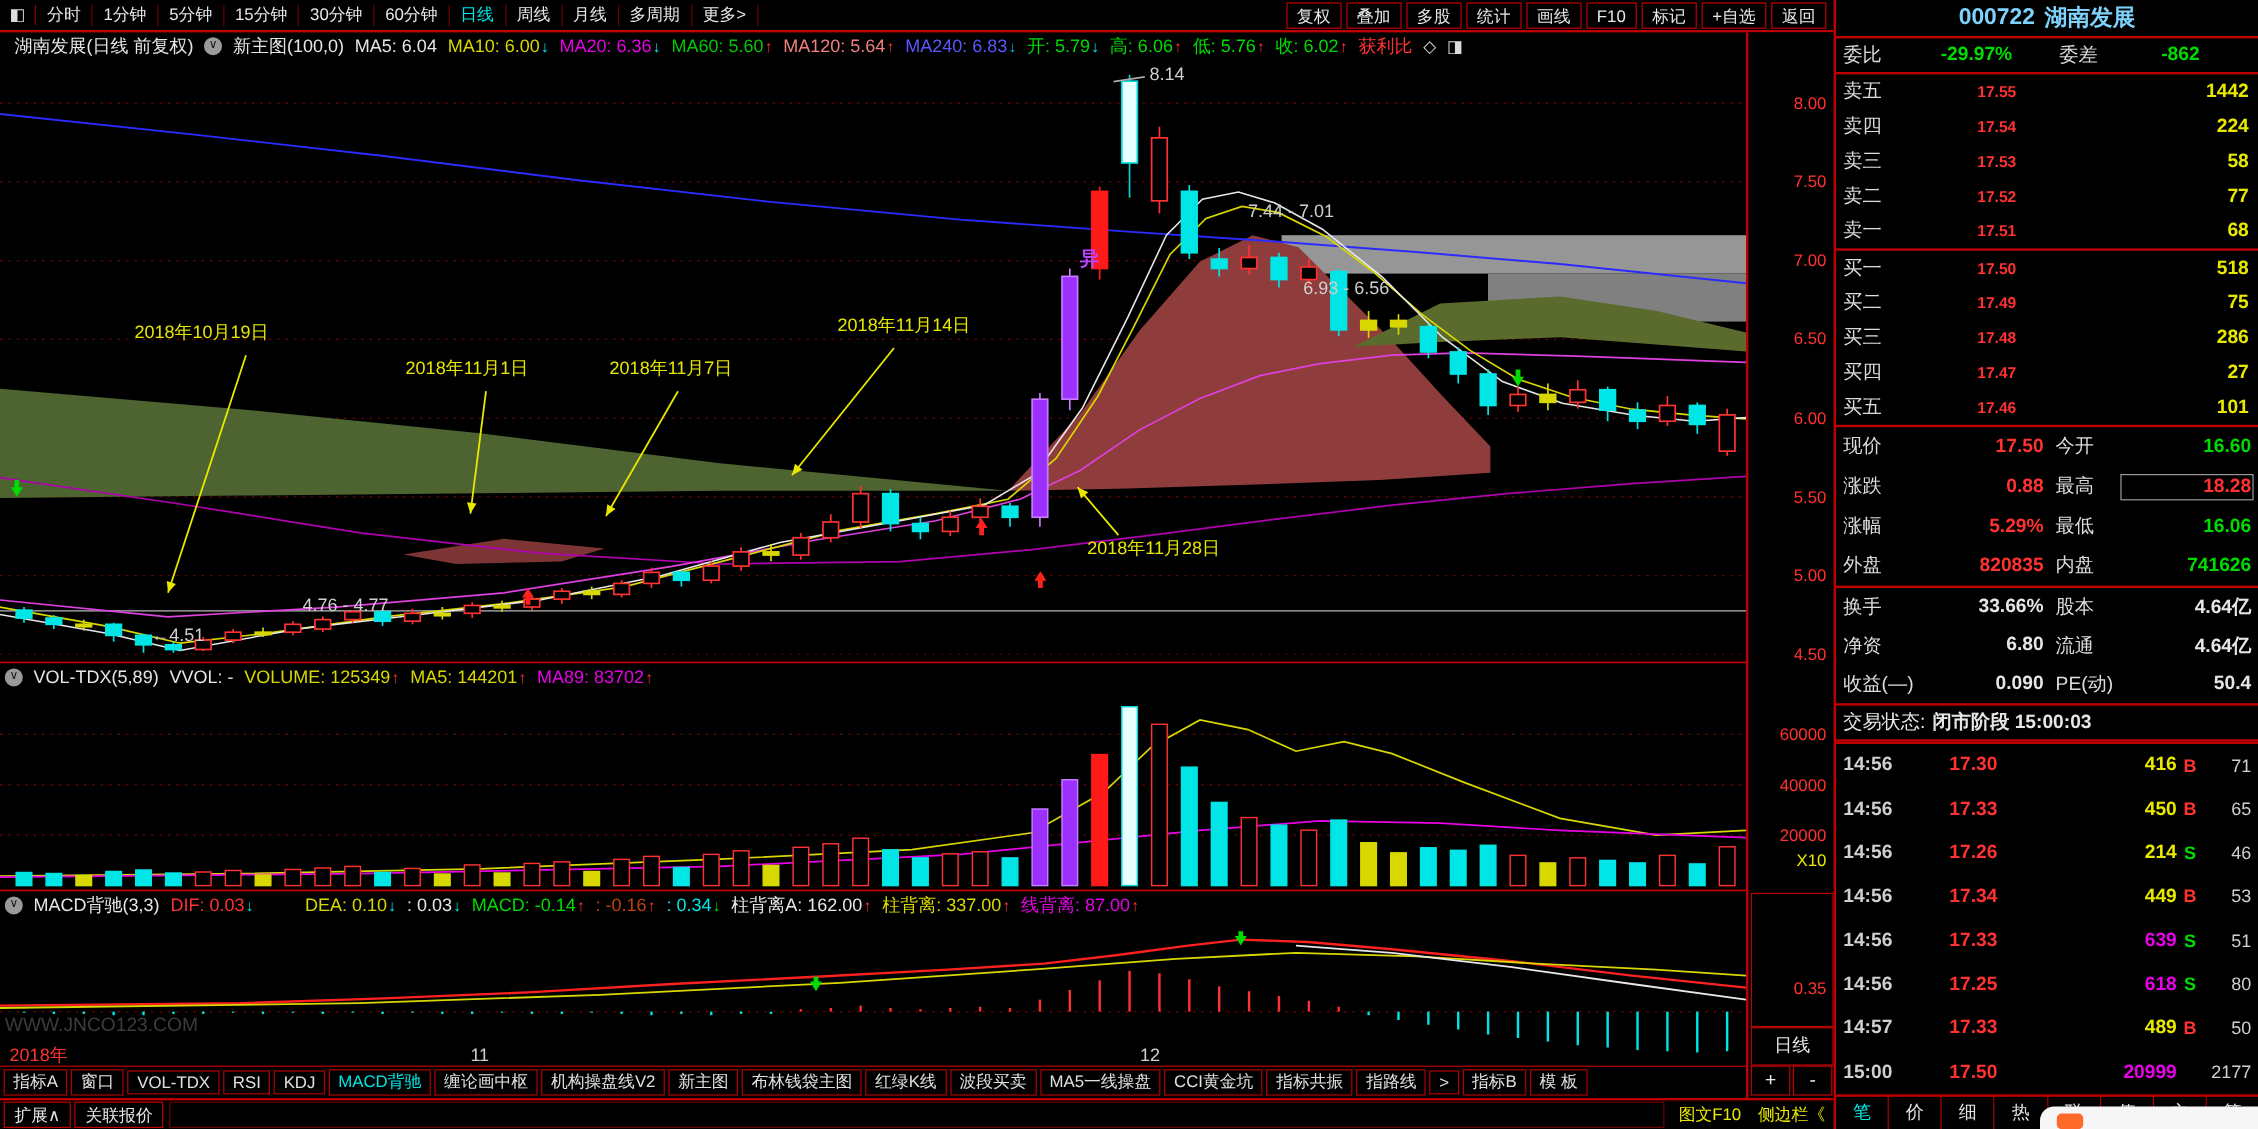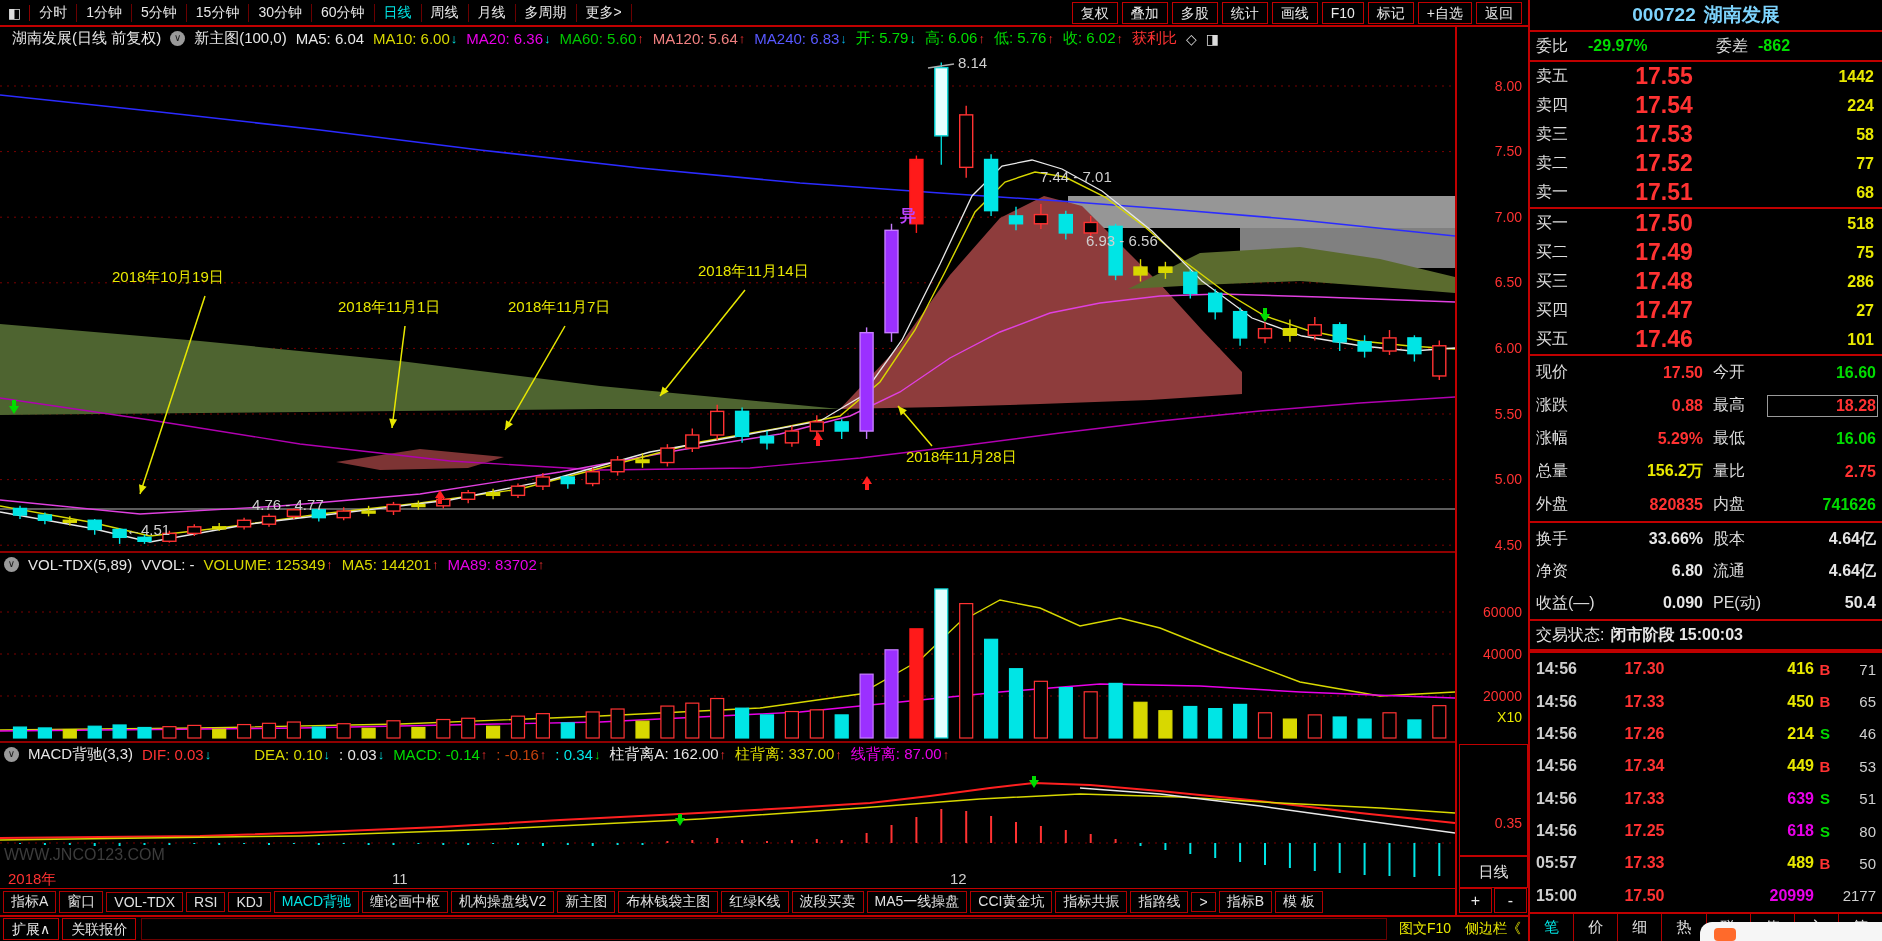--- a/index.html
+++ b/index.html
@@ -47,23 +47,23 @@
   .annot.marker{color:#bb44ff;font-size:16px;font-weight:bold;}
   .watermark{position:absolute;left:4px;top:846px;color:#3c3c3c;font-size:16px;z-index:2;}
   
   .right-panel{position:absolute;left:1528px;top:0;width:354px;height:941px;border-left:2px solid #c00000;
     box-sizing:border-box;background:#000;display:flex;flex-direction:column;z-index:7;}
   .q-title{height:30px;border-bottom:2px solid #c00000;display:flex;align-items:center;justify-content:center;
     gap:8px;color:#7dd3fc;font-size:19px;font-weight:bold;}
   .q-weibi{height:28px;border-bottom:2px solid #c00000;display:grid;grid-template-columns:52px 1fr 52px 1fr;
     align-items:center;padding:0 6px;}
   .q-label{color:#dcdcdc;font-size:16px;}
-  .q-green{color:#00dc00;font-weight:bold;font-size:16px;text-align:left;}
+  .q-green{color:#00dc00;font-weight:bold;font-size:16px;text-align:center;}
   .ob-row{height:29px;display:grid;grid-template-columns:58px 1fr 1fr;align-items:center;padding:0 8px 0 6px;}
-  .ob-price{color:#ff3232;font-weight:bold;font-size:23px;text-align:center;}
+  .ob-price{color:#ff3232;font-weight:bold;font-size:13px;text-align:center;}
   .ob-vol{color:#e8e800;font-weight:bold;font-size:16px;text-align:right;}
   .ob-divider{border-top:2px solid #c00000;}
   .info-row{height:33px;display:grid;grid-template-columns:60px 1fr 66px 1fr;align-items:center;padding:0 6px;}
   .info-row.sub{height:32px;}
   .iv{font-weight:bold;font-size:16px;text-align:right;}
   .iv.red{color:#ff3232;} .iv.green{color:#00dc00;} .iv.yellow{color:#e8e800;} .iv.white{color:#e6e6e6;}
   .iv.boxed{outline:1px solid #9a9a9a;outline-offset:1px;}
   .sec-line{border-top:2px solid #c00000;}
   .q-status{height:28px;display:flex;align-items:center;gap:6px;padding:0 6px;color:#e6e6e6;
     font-size:16px;border-top:2px solid #c00000;border-bottom:2px solid #c00000;}
@@ -692,26 +692,20 @@
         <span class="q-label" style="padding-left: 10px;">最高</span>
         <span class="iv red boxed">18.28</span>
       </div>
       <div class="info-row ">
         <span class="q-label">涨幅</span>
         <span class="iv red">5.29%</span>
         <span class="q-label" style="padding-left: 10px;">最低</span>
         <span class="iv green">16.06</span>
       </div>
       <div class="info-row ">
-        <span class="q-label">总量</span>
-        <span class="iv yellow">156.2万</span>
-        <span class="q-label" style="padding-left: 10px;">量比</span>
-        <span class="iv red">2.75</span>
-      </div>
-      <div class="info-row ">
         <span class="q-label">外盘</span>
         <span class="iv red">820835</span>
         <span class="q-label" style="padding-left: 10px;">内盘</span>
         <span class="iv green">741626</span>
       </div>
     </div>
   <div class="sec-line"></div>
   <div id="sub-rows">
       <div class="info-row sub">
         <span class="q-label">换手</span>
@@ -773,21 +767,21 @@
         <span class="tick-last">51</span>
       </div>
       <div class="tick-row">
         <span class="tick-time">14:56</span>
         <span class="tick-price">17.25</span>
         <span class="tick-vol purple">618</span>
         <span class="tick-bs" style="color: rgb(0, 220, 0);">S</span>
         <span class="tick-last">80</span>
       </div>
       <div class="tick-row">
-        <span class="tick-time">05:57</span>
+        <span class="tick-time">14:57</span>
         <span class="tick-price">17.33</span>
         <span class="tick-vol yellow">489</span>
         <span class="tick-bs" style="color: rgb(255, 50, 50);">B</span>
         <span class="tick-last">50</span>
       </div>
       <div class="tick-row">
         <span class="tick-time">15:00</span>
         <span class="tick-price">17.50</span>
         <span class="tick-vol purple">20999</span>
         <span class="tick-bs" style="color: rgb(0, 220, 0);"></span>

